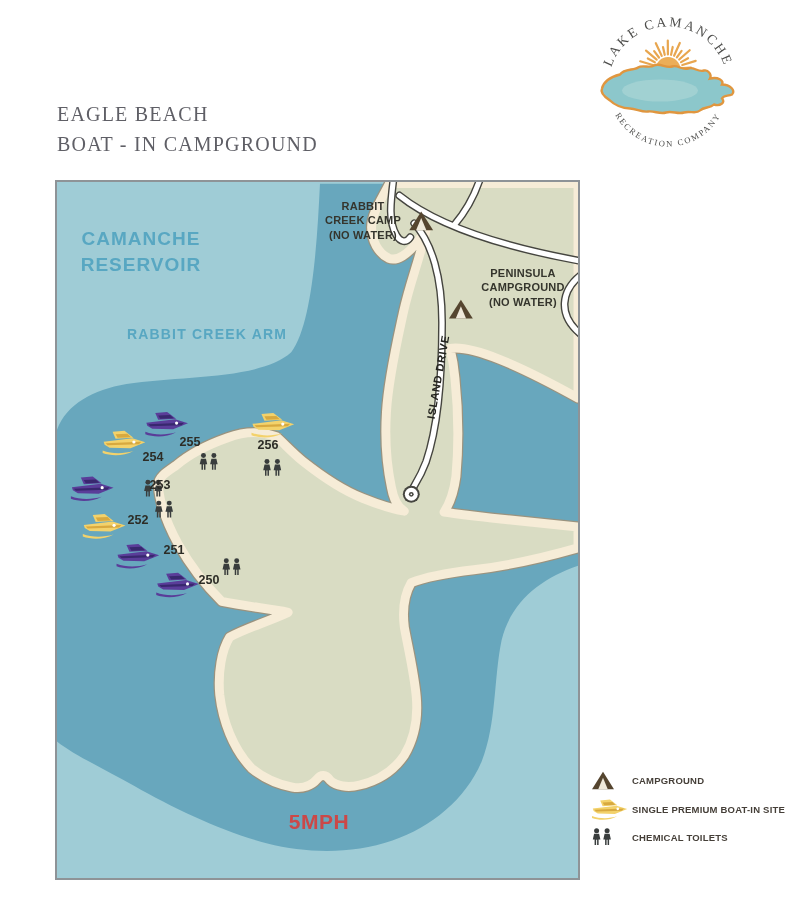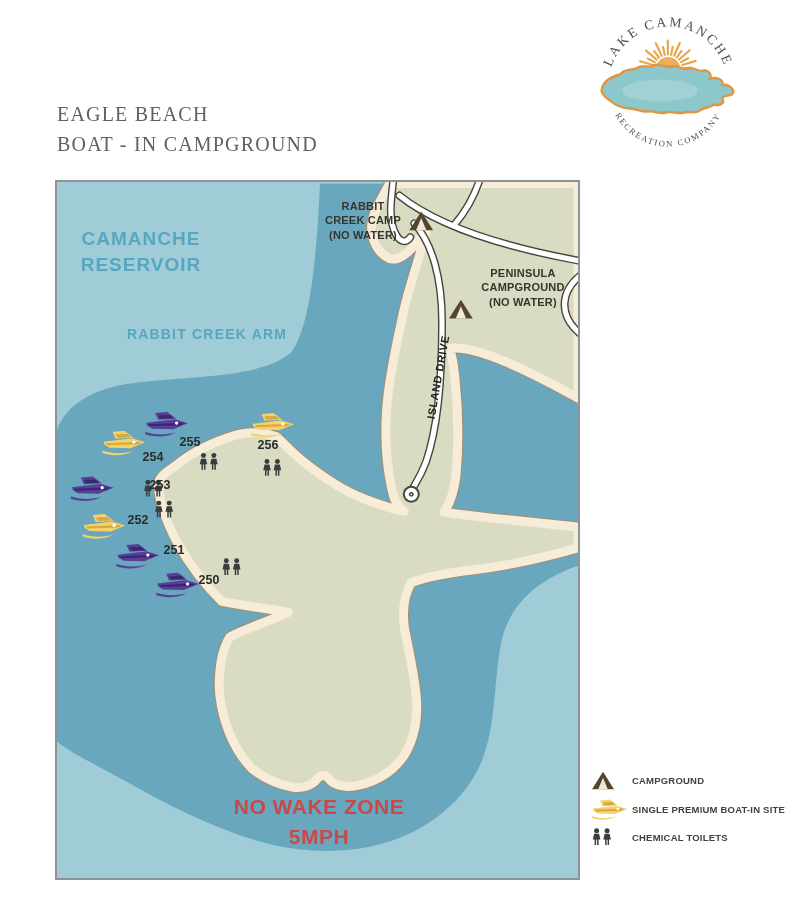--- a/index.html
+++ b/index.html
@@ -182,21 +182,20 @@
       <div>CREEK CAMP</div>
       <div>(NO WATER)</div>
     </div>
     <div class="maplabel lbl-dark" style="left:466px; top:105px;">
       <div>PENINSULA</div>
       <div>CAMPGROUND</div>
       <div>(NO WATER)</div>
     </div>
     <div class="maplabel lbl-road" style="left:381px; top:195px;">ISLAND DRIVE</div>
     <div class="maplabel lbl-nowake" style="left:262px; top:640px;">
-      <div>NO WAKE ZONE</div>
       <div>5MPH</div>
     </div>
     <div id="site-numbers">
         <div class="site-num" style="left: 152px; top: 398px;">250</div>
         <div class="site-num" style="left: 117px; top: 368px;">251</div>
         <div class="site-num" style="left: 81px; top: 338px;">252</div>
         <div class="site-num" style="left: 73px; top: 303px; margin-left: 30px;">253</div>
         <div class="site-num" style="left: 96px; top: 275px;">254</div>
         <div class="site-num" style="left: 133px; top: 260px;">255</div>
         <div class="site-num" style="left: 211px; top: 263px;">256</div>

